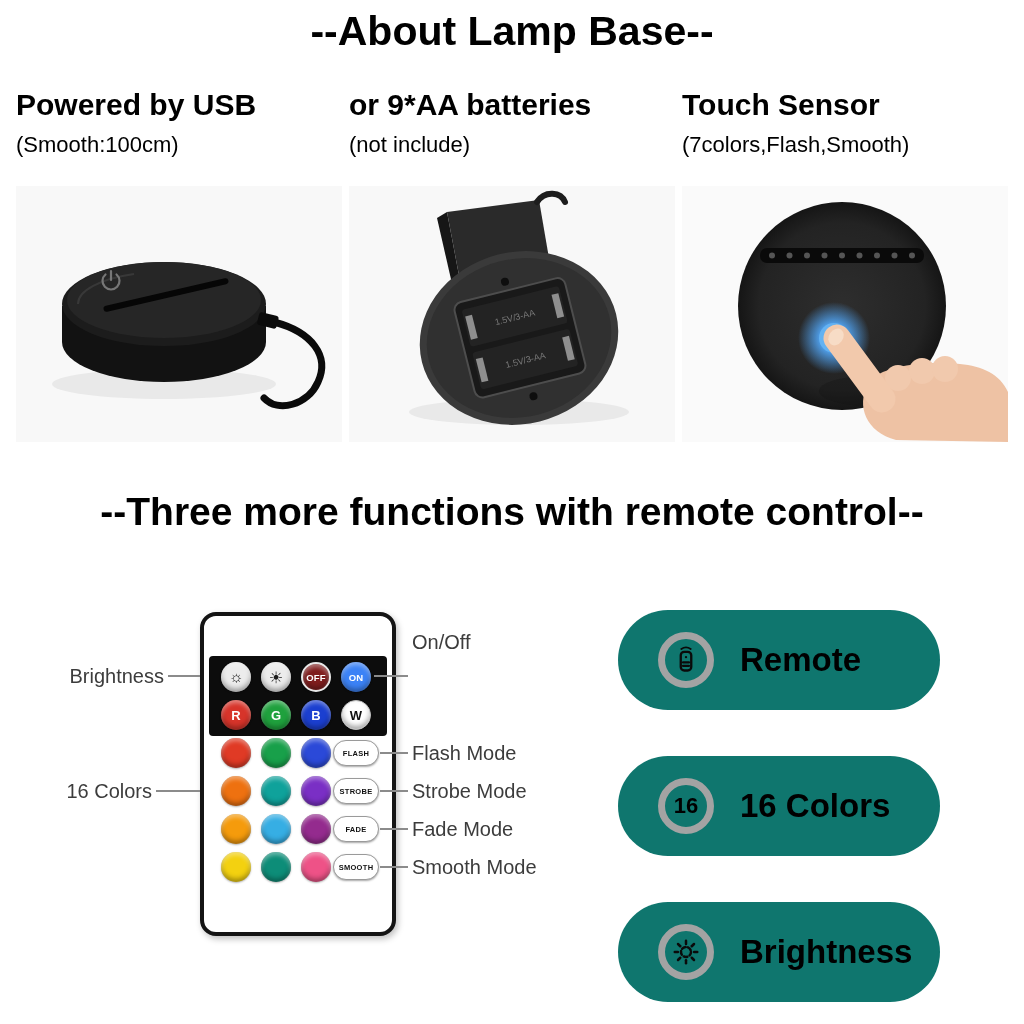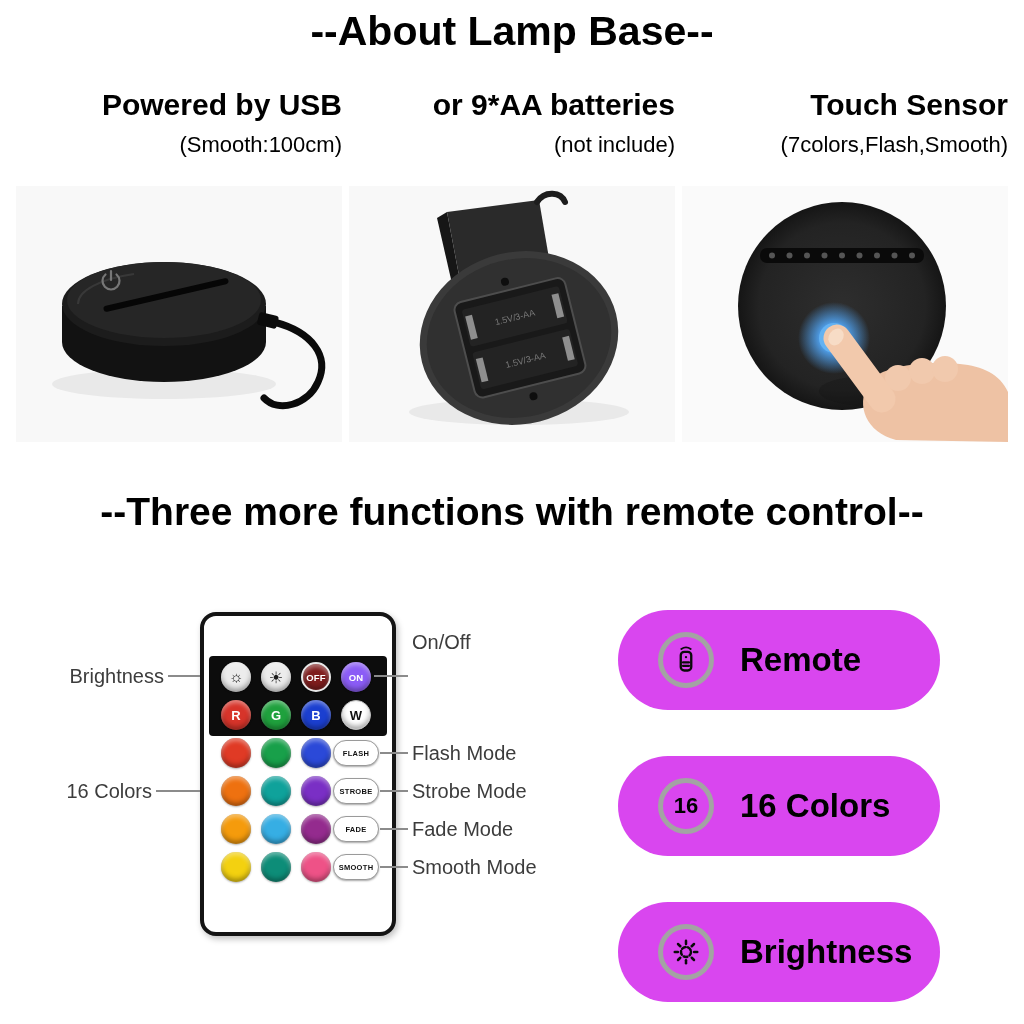--- a/index.html
+++ b/index.html
@@ -3,21 +3,21 @@
 <meta charset="utf-8">
 <style>
   *{margin:0;padding:0;box-sizing:border-box}
   html,body{background:#fff}
   body{width:1024px;height:1024px;font-family:"Liberation Sans","DejaVu Sans",sans-serif;color:#000}
   .page{position:relative;width:1024px;height:1024px;background:#fff;overflow:hidden}
 
   .title1{position:absolute;top:8px;left:0;width:100%;text-align:center;font-size:41px;font-weight:700}
   .title2{position:absolute;top:490px;left:0;width:100%;text-align:center;font-size:39px;font-weight:700}
 
-  .feature{position:absolute;top:68px;width:326px;text-align:right}
+  .feature{position:absolute;top:68px;width:326px;text-align:left}
   .feature.f1{left:16px}.feature.f2{left:349px}.feature.f3{left:682px}
   .f-head{margin-top:20px;font-size:30px;font-weight:700}
   .f-sub{margin-top:10px;font-size:22px}
   .photo{margin-top:28px;width:326px;height:256px;background:#f8f8f8;overflow:hidden}
   .photo svg{display:block}
 
   
   .remote{position:absolute;left:200px;top:612px;width:196px;height:324px;background:#fff;
           border:4px solid #141414;border-radius:16px;box-shadow:2px 3px 6px rgba(0,0,0,.25)}
   .r-panel{position:absolute;left:5px;top:40px;width:178px;height:80px;background:#0c0c0c;border-radius:4px}
@@ -32,24 +32,24 @@
   .w-btn{color:#111;border:1px solid #bdbdbd}
   .mode{position:absolute;left:129px;width:46px;height:26px;border-radius:13px;background:#fff;border:1px solid #9a9a9a;
         box-shadow:0 1px 2px rgba(0,0,0,.35);display:flex;align-items:center;justify-content:center;
         font-size:7.5px;font-weight:700;letter-spacing:.3px;color:#111}
   .mode.r3{top:124px}.mode.r4{top:162px}.mode.r5{top:200px}.mode.r6{top:238px}
 
   .cline{position:absolute;height:2px;background:#8b8b8b}
   .clabel{position:absolute;font-size:20px;color:#3c3c3c;line-height:24px}
   .clabel.la{text-align:right}
 
-  .badge{position:absolute;left:618px;width:322px;height:100px;background:#d946ef;border-radius:50px;
+  .badge{position:absolute;left:618px;width:322px;height:100px;background:#0f766e;border-radius:50px;
          display:flex;align-items:center;padding-left:40px;gap:26px}
   .b1{top:610px}.b2{top:756px}.b3{top:902px}
-  .bicon{width:56px;height:56px;border-radius:50%;border:5px solid #a3a3a3;display:flex;align-items:center;justify-content:center;
+  .bicon{width:56px;height:56px;border-radius:50%;border:7px solid #a3a3a3;display:flex;align-items:center;justify-content:center;
          font-weight:700;font-size:22px;color:#000;flex:0 0 auto}
   .blabel{font-size:33px;font-weight:700;white-space:nowrap}
 </style>
 </head>
 <body>
 
 <div class="page">
 
   <div class="title1">--About Lamp Base--</div>
 
@@ -155,21 +155,21 @@
   <div class="remote">
     <div class="r-panel"></div>
 
     <div class="rbtn sun c1 r1">
         <span>☼</span>
       </div>
     <div class="rbtn sun c2 r1">
         <span>☀</span>
       </div>
     <div class="rbtn txt off-btn c3 r1" style="background-color: #7f1d1d;">OFF</div>
-    <div class="rbtn txt c4 r1" style="background-color: #8b5cf6;">ON</div>
+    <div class="rbtn txt c4 r1" style="background-color: #3b82f6;">ON</div>
 
     <div class="rbtn rgbw c1 r2" style="background-color: rgb(215, 52, 42);">R</div>
     <div class="rbtn rgbw c2 r2" style="background-color: rgb(31, 161, 61);">G</div>
     <div class="rbtn rgbw c3 r2" style="background-color: rgb(27, 63, 208);">B</div>
     <div class="rbtn rgbw w-btn c4 r2" style="background-color: rgb(255, 255, 255);">W</div>
 
     <div class="rbtn c1 r3" style="background-color: rgb(224, 58, 37);"></div>
     <div class="rbtn c2 r3" style="background-color: rgb(24, 160, 74);"></div>
     <div class="rbtn c3 r3" style="background-color: rgb(43, 73, 216);"></div>
     <div class="mode r3">FLASH</div>

